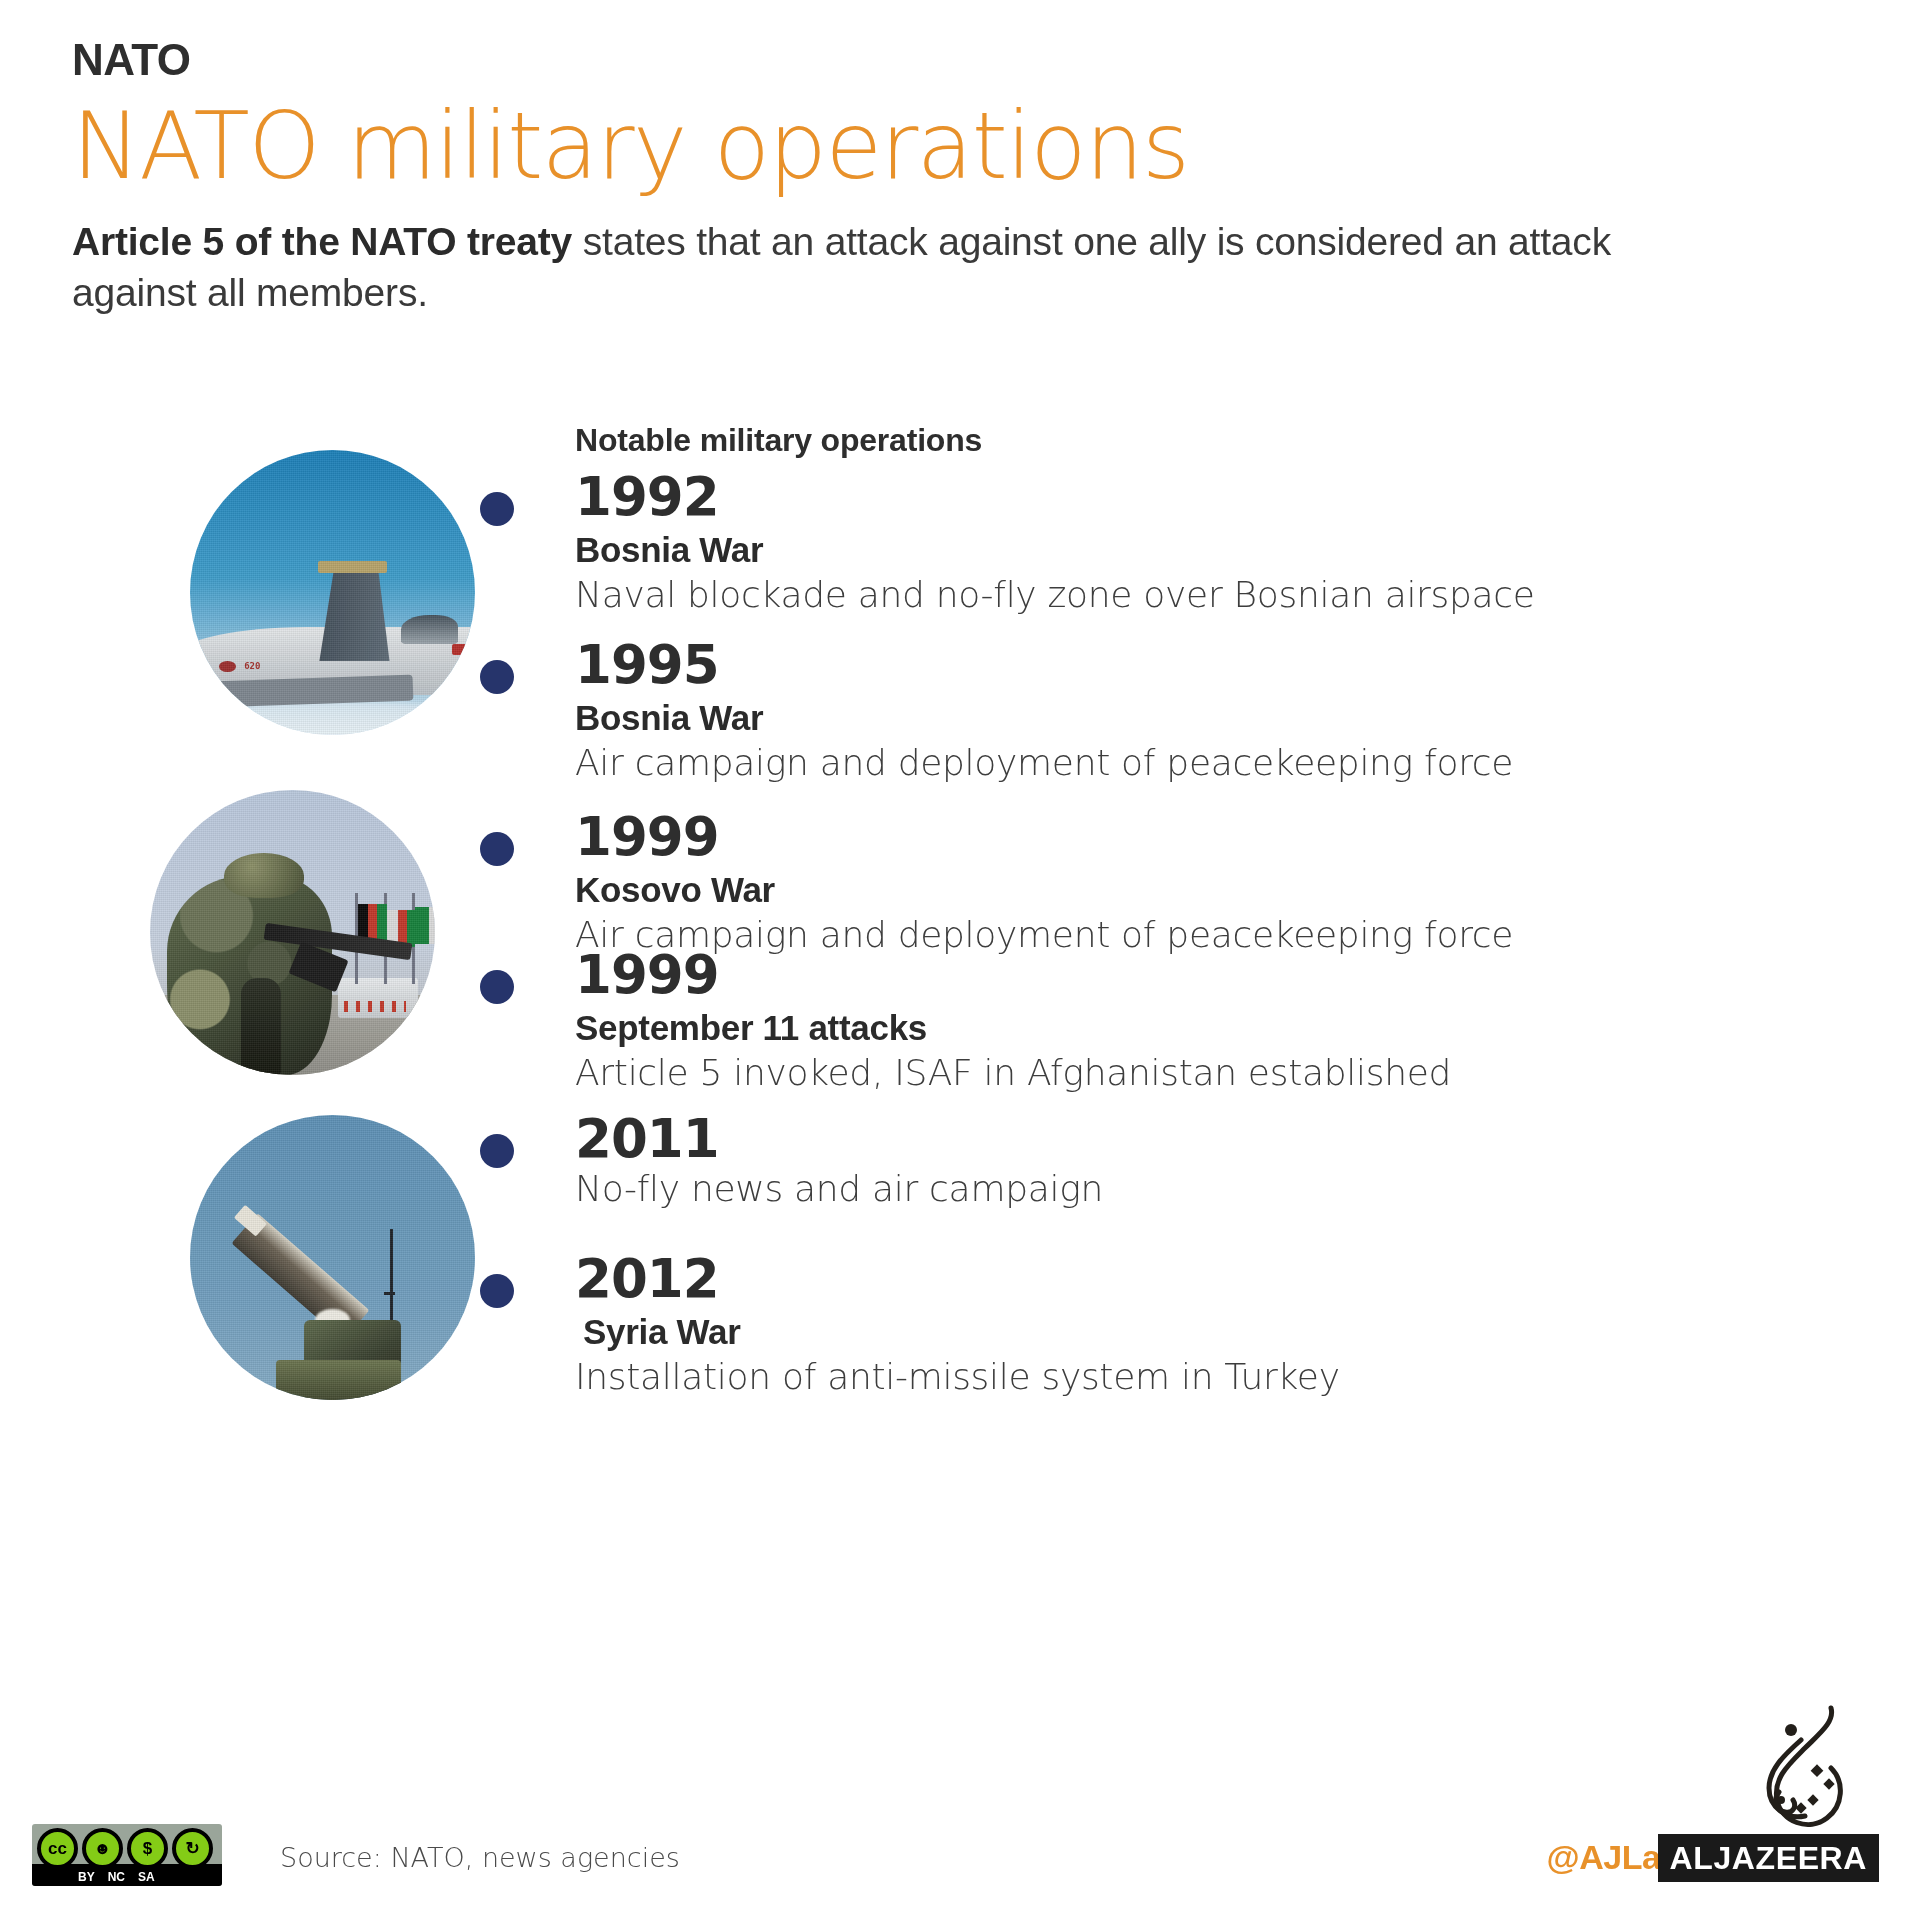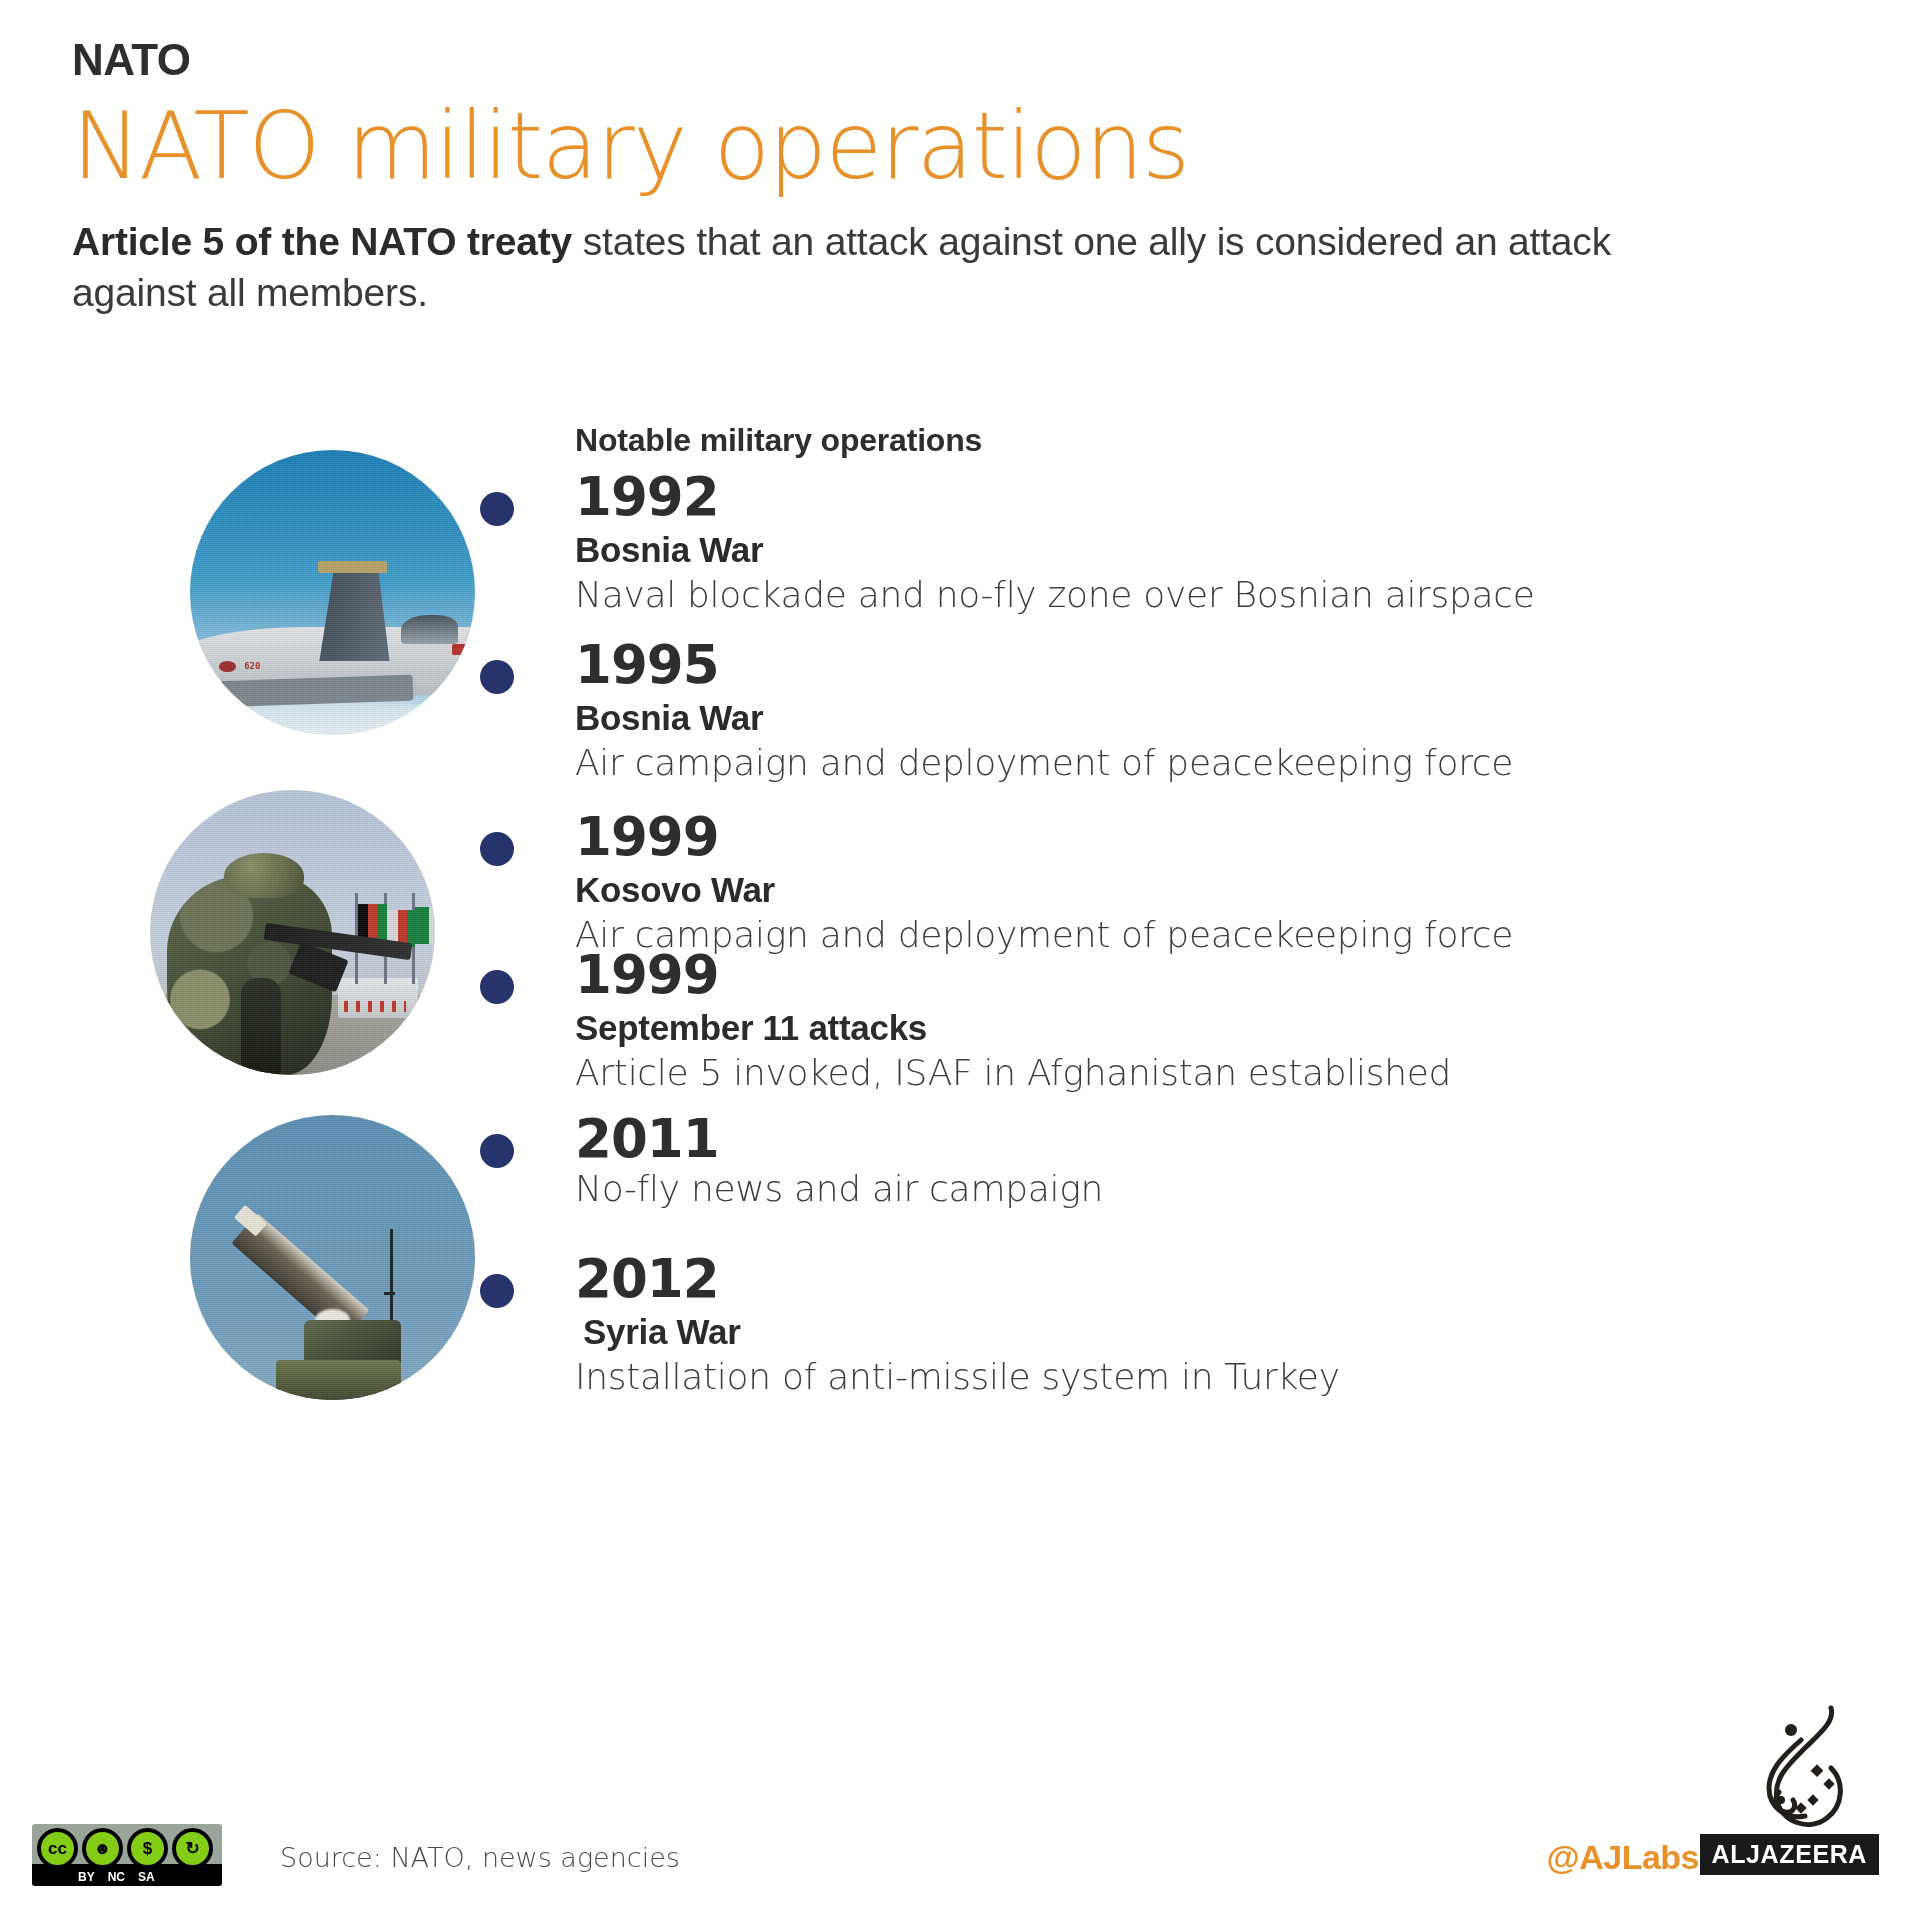--- a/index.html
+++ b/index.html
@@ -175,21 +175,21 @@
   #aj-logo {
     position:absolute; right:62px; top:1700px; width:120px; height:150px;
   }
   #ajlabs {
     position:absolute; right:222px; top:1838px;
     font-size:34px; font-weight:bold; color:#e8912a; letter-spacing:-0.5px;
   }
   #aljazeera-wordmark {
     position:absolute; right:42px; top:1834px;
     background:#1a1a1a; color:#fff; padding:8px 12px 8px 12px;
-    font-size:25px; font-weight:bold; letter-spacing:0.6px; line-height:1;
+    font-size:32px; font-weight:bold; letter-spacing:0.6px; line-height:1;
   }
 </style>
 </head>
 <body>
 
 <div id="header">
   <div id="kicker">NATO</div>
   <div id="title">NATO military operations</div>
   <div id="standfirst">
     <b>Article 5 of the NATO treaty</b><span> states that an attack against one ally is considered an attack against all members.</span>

